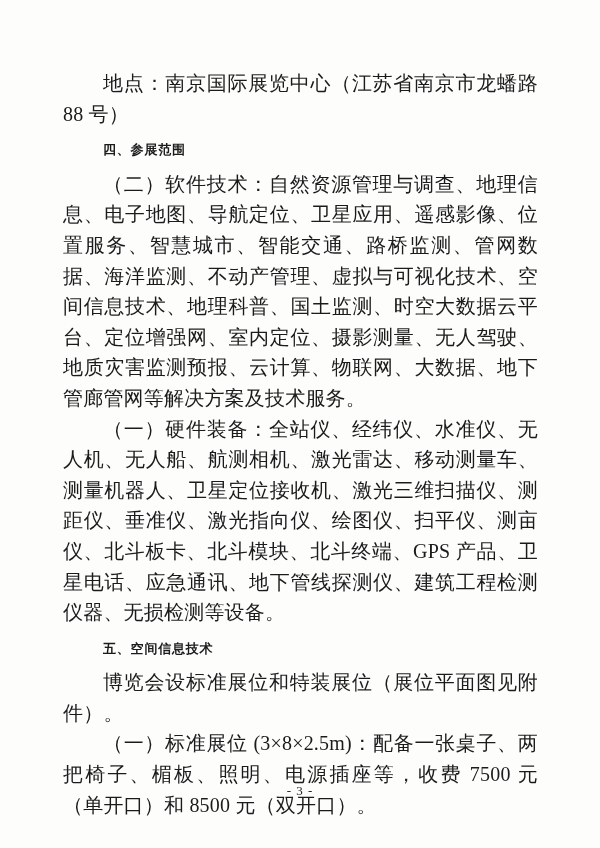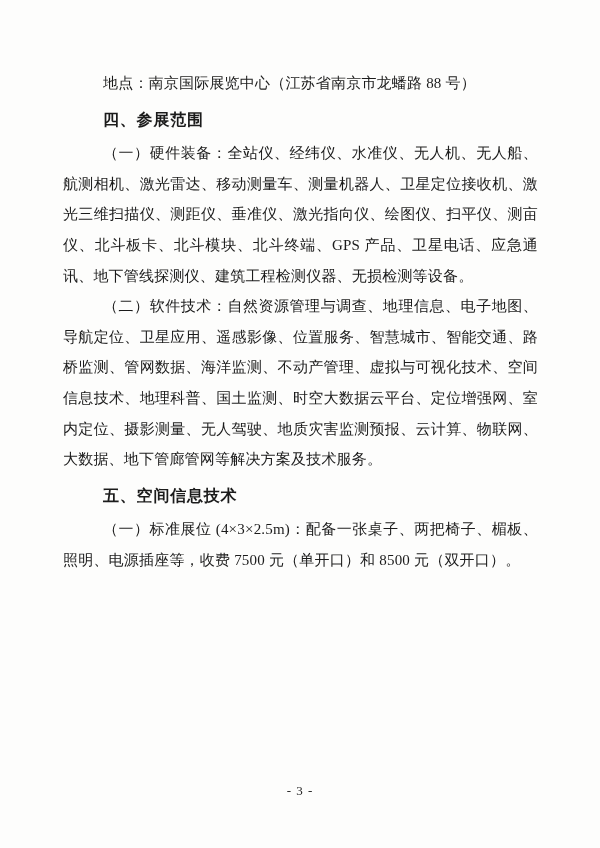--- a/index.html
+++ b/index.html
@@ -14,30 +14,30 @@
     margin: 0 auto;
     background: #fdfdfc;
     box-sizing: border-box;
     padding: 68px 62px 0 63px;
     font-family: "Liberation Serif", "DejaVu Serif", serif;
     color: #1b1b1b;
     overflow: hidden;
   }
   .para {
     margin: 0;
-    font-size: 15px;
+    font-size: 20px;
     line-height: 30.6px;
     text-align: justify;
     text-justify: inter-ideograph;
     text-indent: 40px;
     letter-spacing: 0.2px;
   }
   .heading {
     margin: 6px 0 3px 0;
-    font-size: 16px;
+    font-size: 13px;
     line-height: 30.6px;
     font-weight: bold;
     text-indent: 40px;
     letter-spacing: 0.8px;
   }
   .page-footer {
     position: absolute;
     left: 0;
     top: 783px;
     width: 100%;
@@ -48,24 +48,25 @@
   }
 </style>
 </head>
 <body>
 
 <div class="page">
   <p class="para">地点：南京国际展览中心（江苏省南京市龙蟠路 88 号）</p>
 
   <h2 class="heading">四、参展范围</h2>
 
+  <p class="para">（二）软件技术：自然资源管理与调查、地理信息、电子地图、导航定位、卫星应用、遥感影像、位置服务、智慧城市、智能交通、路桥监测、管网数据、海洋监测、不动产管理、虚拟与可视化技术、空间信息技术、地理科普、国土监测、时空大数据云平台、定位增强网、室内定位、摄影测量、无人驾驶、地质灾害监测预报、云计算、物联网、大数据、地下管廊管网等解决方案及技术服务。</p>
+
   <p class="para">（一）硬件装备：全站仪、经纬仪、水准仪、无人机、无人船、航测相机、激光雷达、移动测量车、测量机器人、卫星定位接收机、激光三维扫描仪、测距仪、垂准仪、激光指向仪、绘图仪、扫平仪、测亩仪、北斗板卡、北斗模块、北斗终端、GPS 产品、卫星电话、应急通讯、地下管线探测仪、建筑工程检测仪器、无损检测等设备。</p>
-
-  <p class="para">（二）软件技术：自然资源管理与调查、地理信息、电子地图、导航定位、卫星应用、遥感影像、位置服务、智慧城市、智能交通、路桥监测、管网数据、海洋监测、不动产管理、虚拟与可视化技术、空间信息技术、地理科普、国土监测、时空大数据云平台、定位增强网、室内定位、摄影测量、无人驾驶、地质灾害监测预报、云计算、物联网、大数据、地下管廊管网等解决方案及技术服务。</p>
 
 
   <h2 class="heading">五、空间信息技术</h2>
 
+  <p class="para">博览会设标准展位和特装展位（展位平面图见附件）。</p>
 
-  <p class="para">（一）标准展位 (4×3×2.5m)：配备一张桌子、两把椅子、楣板、照明、电源插座等，收费 7500 元（单开口）和 8500 元（双开口）。</p>
+  <p class="para">（一）标准展位 (3×8×2.5m)：配备一张桌子、两把椅子、楣板、照明、电源插座等，收费 7500 元（单开口）和 8500 元（双开口）。</p>
 
   <div class="page-footer">- 3 -</div>
 </div>
 
 </body></html>

